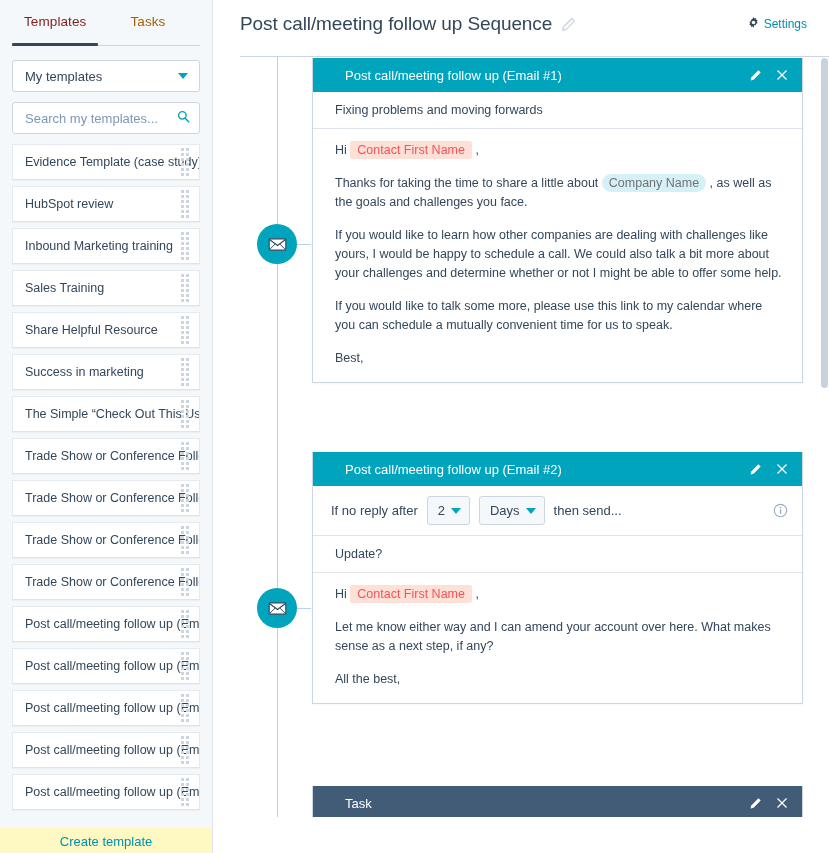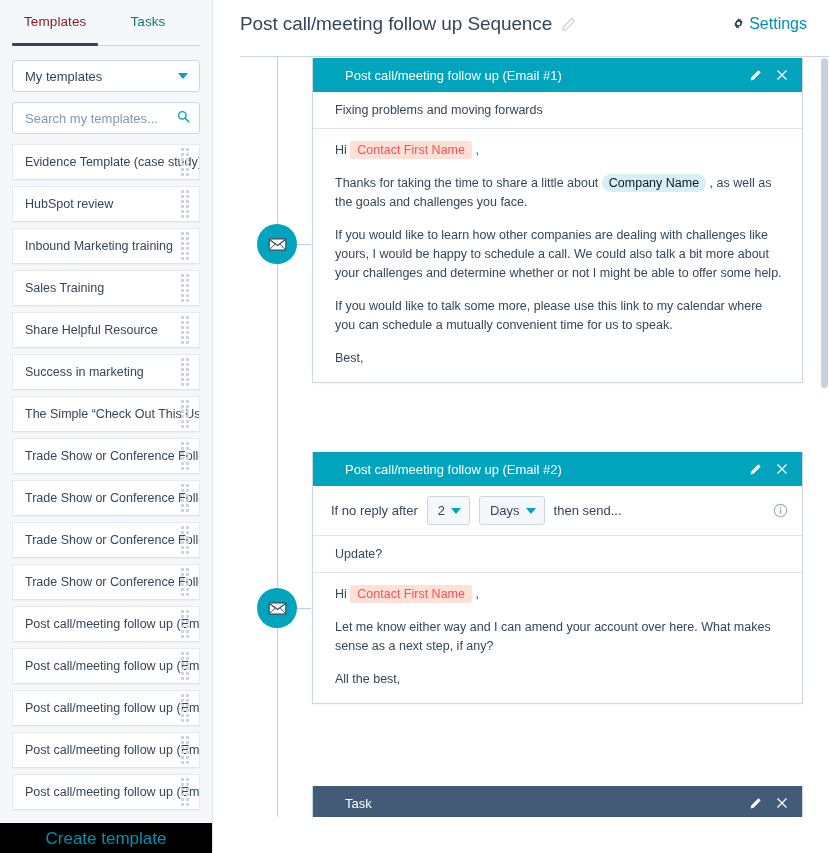--- a/index.html
+++ b/index.html
@@ -15,21 +15,21 @@
   .sidebar {
     width: 213px; height: 853px;
     background: #f5f8fa;
     border-right: 1px solid #dfe3eb;
     display: flex; flex-direction: column;
     position: relative;
   }
   .tabbar { display: flex; padding: 0 12px; position: relative; height: 46px; }
   .tab {
     flex: 0 0 auto; padding: 14px 0 12px 0; margin-right: 44px;
-    font-size: 13.5px; color: #0f766e; letter-spacing: .1px;
+    font-size: 13.5px; color: #a16207; letter-spacing: .1px;
     cursor: pointer; position: relative;
   }
   .tab.active { color: #7f1d1d; font-weight: 400; }
   .tab:first-child { margin-left: 12px; }
   .tabrule {
     position: absolute; left: 12px; right: 12px; bottom: 0;
     height: 1px; background: #cbd6e2;
   }
   .tabrule-active {
     position: absolute; left: 12px; width: 86px; bottom: 0;
@@ -72,40 +72,40 @@
     padding: 0 26px 0 12px; font-size: 12.5px; color: #33475b;
     white-space: nowrap; overflow: hidden; cursor: pointer;
     box-shadow: 0 1px 0 rgba(0,0,0,.03);
   }
   .drag-dots {
     position: absolute; right: 10px; top: 50%; transform: translateY(-50%);
     display: grid; grid-template-columns: 3px 3px; gap: 2px;
   }
   .drag-dots i { width: 3px; height: 3px; background: #cbd6e2; display: block; }
   .create-link {
-    text-align: center; font-size: 17px; color: #0091ae;
-    padding: 6px 0 4px 0; cursor: pointer; background: #000000;
+    text-align: center; font-size: 13px; color: #0091ae;
+    padding: 6px 0 4px 0; cursor: pointer; background: #fef9c3;
   }
 
   
   .main {
     flex: 1; height: 817px; position: relative;
     background: #fff; overflow: hidden;
   }
   .main-header {
     position: relative; height: 48px; padding: 0 22px 0 27px;
     display: flex; align-items: center;
   }
   .page-title {
     font-size: 19px; color: #33475b; font-weight: 400; letter-spacing: -.1px;
   }
   .pencil-head { margin-left: 9px; display: inline-flex; align-items: center; cursor: pointer; }
   .settings-btn {
     margin-left: auto; display: flex; align-items: center; gap: 5px;
-    font-size: 16px; color: #0091ae; cursor: pointer;
+    font-size: 12px; color: #0091ae; cursor: pointer;
   }
   .hrule { position: absolute; left: 27px; right: 0; top: 56px; height: 1px; background: #cbd6e2; }
 
   .timeline-line {
     position: absolute; left: 64px; top: 0; bottom: 0; width: 1px; background: #b8d4e3;
   }
 
   .flow { position: absolute; left: 0; right: 0; top: 56px; bottom: 0; }
 
   .node {
@@ -151,21 +151,21 @@
     border-bottom: 1px solid #dfe3eb;
   }
   .row-body { padding: 12px 20px 14px 22px; }
   .row-body p {
     font-size: 12.5px; color: #33475b; line-height: 19px;
     margin: 0 0 14px 0;
   }
   .row-body p:last-child { margin-bottom: 0; }
   .token { border-radius: 2px; padding: 2px 7px; white-space: nowrap; }
   .token.contact { background: #ffe0d6; color: #f2545b; }
-  .token.company { background: #d6f0f7; color: #0f172a; border-radius: 9px; }
+  .token.company { background: #d6f0f7; color: #737373; border-radius: 9px; }
   .token.meeting { background: #cdf0e2; color: #00a38c; display: inline-block; margin: 0 0 2px 0; }
 
   .scroll-track {
     position: absolute; right: 0; top: 56px; width: 9px; bottom: 0; background: transparent;
   }
   .scroll-thumb {
     position: absolute; right: 1px; top: 2px; width: 7px; height: 330px;
     background: #c8d2dd; border-radius: 4px;
   }
 </style>

